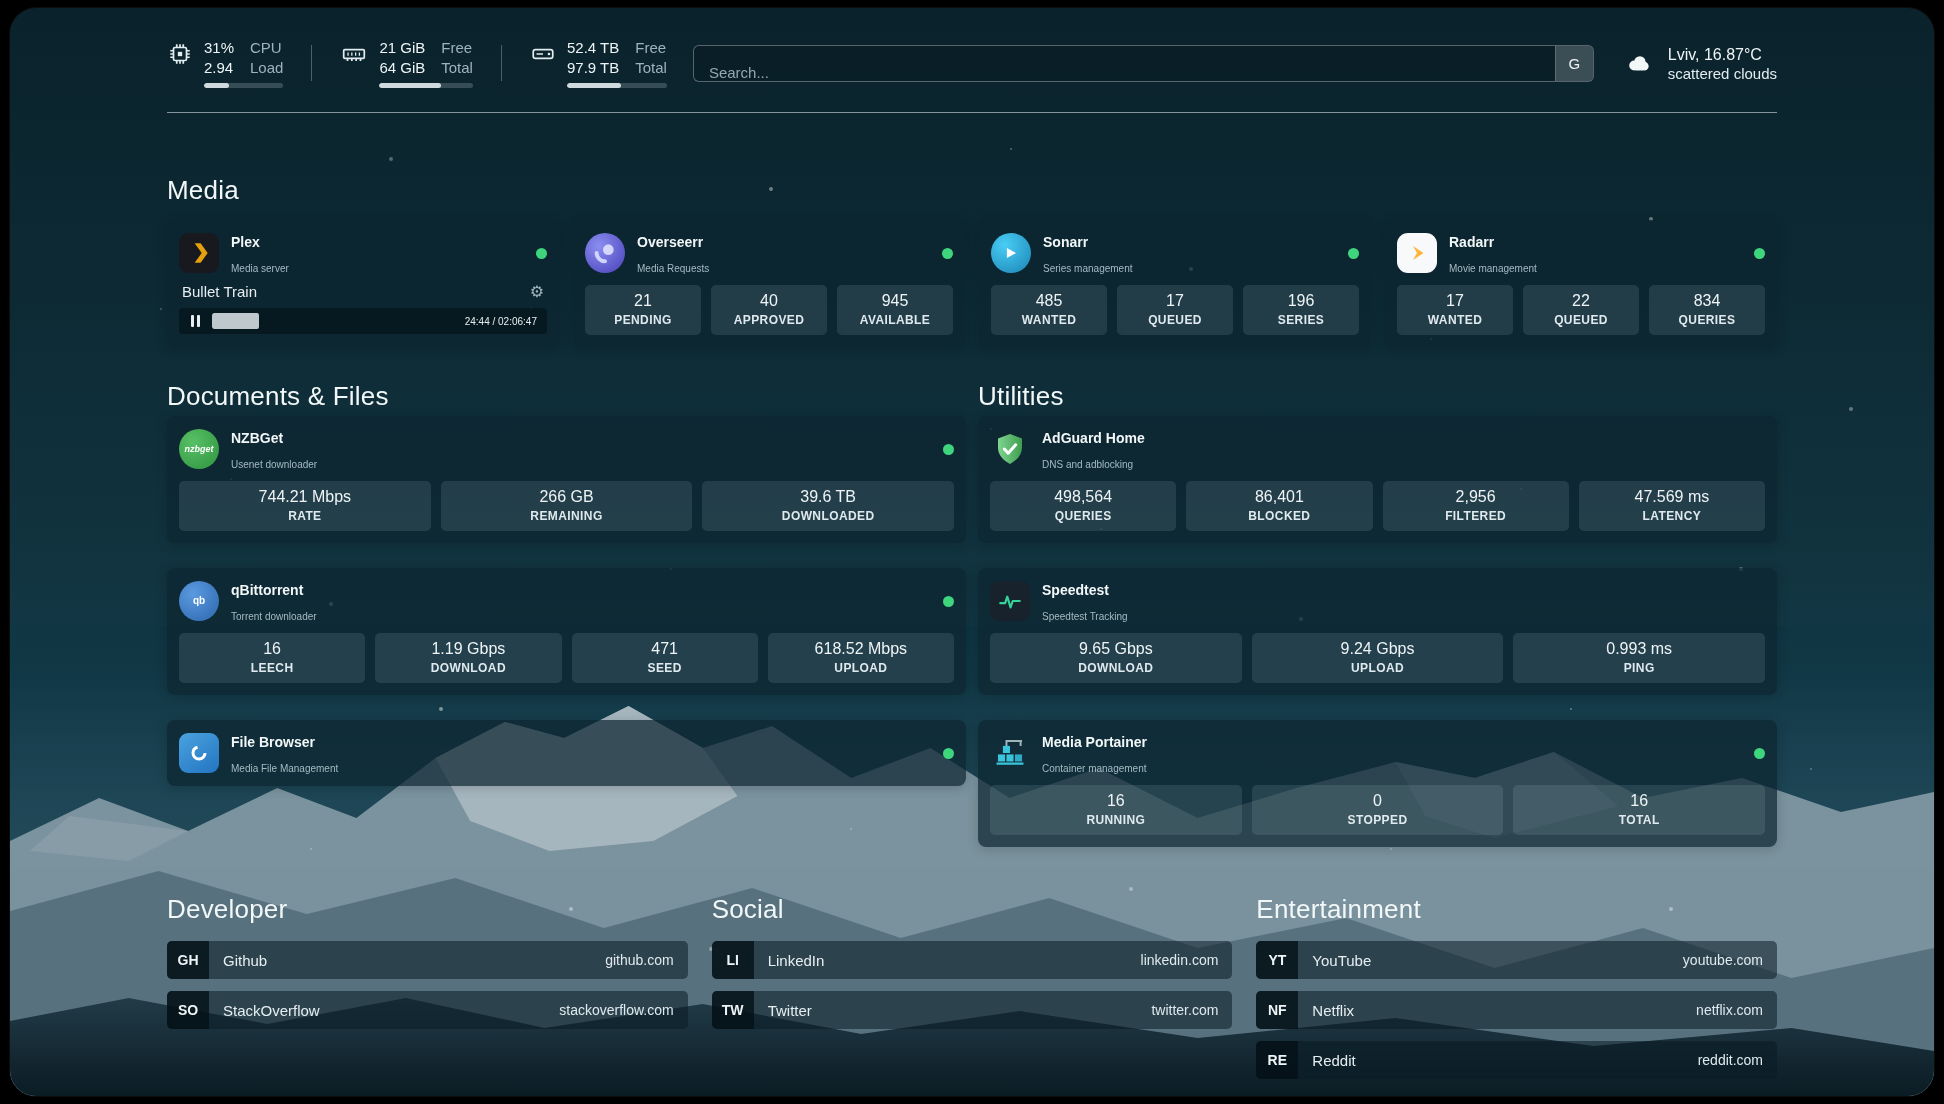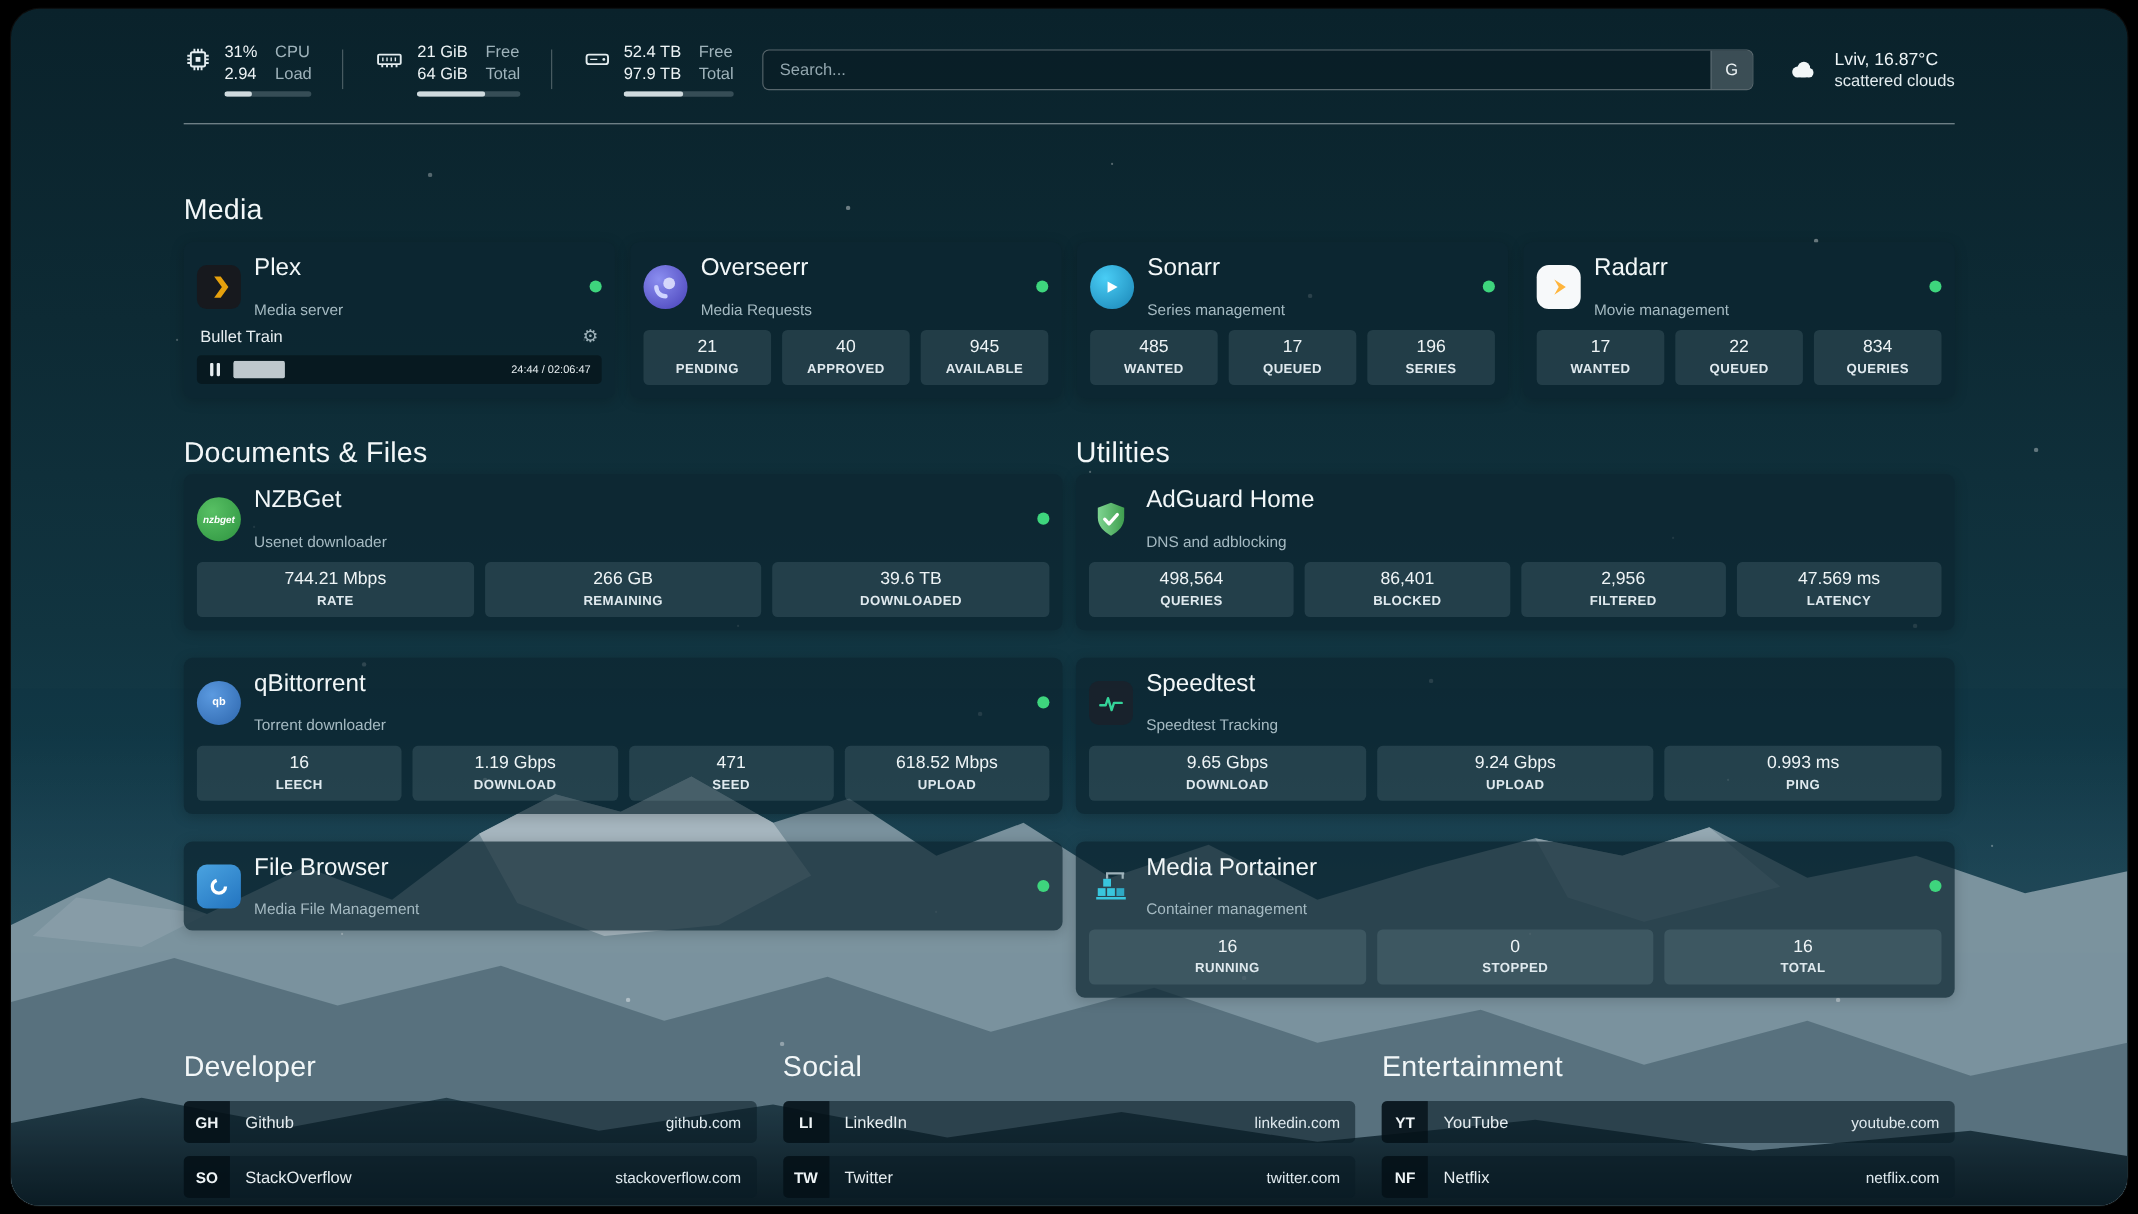--- a/index.html
+++ b/index.html
@@ -29,21 +29,21 @@
   .metrics{display:flex;align-items:center;gap:28px}
   .metric{display:flex;align-items:flex-start;gap:11px}
   .m-icon{color:#e3ecef;margin-top:3px;line-height:0}
   .m-grid{display:grid;grid-template-columns:auto auto;column-gap:16px;row-gap:1px;font-size:15px;line-height:19px}
   .m-val{color:#eef4f6;white-space:nowrap}
   .m-lab{color:#9fb3bb;white-space:nowrap}
   .m-bar{grid-column:1/3;height:5px;background:rgba(210,225,230,.22);border-radius:3px;margin-top:5px;overflow:hidden}
   .m-bar i{display:block;height:100%;background:#cfdade;border-radius:3px}
   .vsep{width:1px;height:36px;background:rgba(255,255,255,.28)}
 
-  .search{flex:1;display:flex;align-items:center;height:37px;border:1px solid rgba(255,255,255,.32);border-radius:6px;
+  .search{flex:1;display:flex;align-items:flex-end;height:37px;border:1px solid rgba(255,255,255,.32);border-radius:6px;
     background:rgba(8,26,34,.5);overflow:hidden;margin:0 26px}
   .search input{flex:1;background:transparent;border:0;outline:0;color:#dfe8ec;font-size:15px;padding:0 15px;
     font-family:"Liberation Sans",sans-serif}
   .search input::placeholder{color:#93a7af}
   .search-btn{width:38px;height:35px;background:rgba(223,232,236,.24);color:#eef4f6;display:flex;align-items:center;
     justify-content:center;font-size:15px;border-left:1px solid rgba(255,255,255,.18);cursor:pointer}
 
   .weather{display:flex;align-items:center;gap:12px;color:#eef4f6}
   .weather .loc{font-size:16px;line-height:21px}
   .weather .cond{font-size:15px;color:#e3ecef}
@@ -52,22 +52,22 @@
 
   
   .sec-title{font-size:26px;color:#f2f7f8;font-weight:400;letter-spacing:.2px}
   .media-title{margin:62px 0 14px}
 
   .card{background:rgba(13,38,49,.72);border-radius:8px;padding:12px;position:relative;
     box-shadow:0 2px 12px rgba(0,0,0,.18)}
   .card-head{display:flex;align-items:center;gap:12px}
   .app-ic{width:40px;height:40px;border-radius:9px;display:flex;align-items:center;justify-content:center;flex-shrink:0;line-height:0}
   .head-txt{min-width:0}
-  .app-name{font-size:22px;color:#f2f7f8;font-weight:400;line-height:21px;white-space:nowrap}
-  .app-sub{font-size:14px;color:#a5bac2;margin-top:20px;white-space:nowrap}
+  .app-name{font-size:14px;color:#f2f7f8;font-weight:700;line-height:21px;white-space:nowrap}
+  .app-sub{font-size:10px;color:#a5bac2;margin-top:10px;white-space:nowrap}
   .dot{width:11px;height:11px;border-radius:50%;background:#3ed57d;margin-left:auto;flex-shrink:0}
   .stats{display:flex;gap:10px;margin-top:11px}
   .stat{flex:1;background:rgba(186,214,224,.13);border-radius:5px;text-align:center;padding:7px 4px 8px;min-width:0}
   .stat .v{font-size:16px;color:#eef4f6;white-space:nowrap}
   .stat .l{font-size:12px;color:#dfe9ee;font-weight:700;letter-spacing:.4px;margin-top:3px;white-space:nowrap}
 
   .media-row{display:flex;gap:14px}
   .media-row .card{flex:1}
 
   

